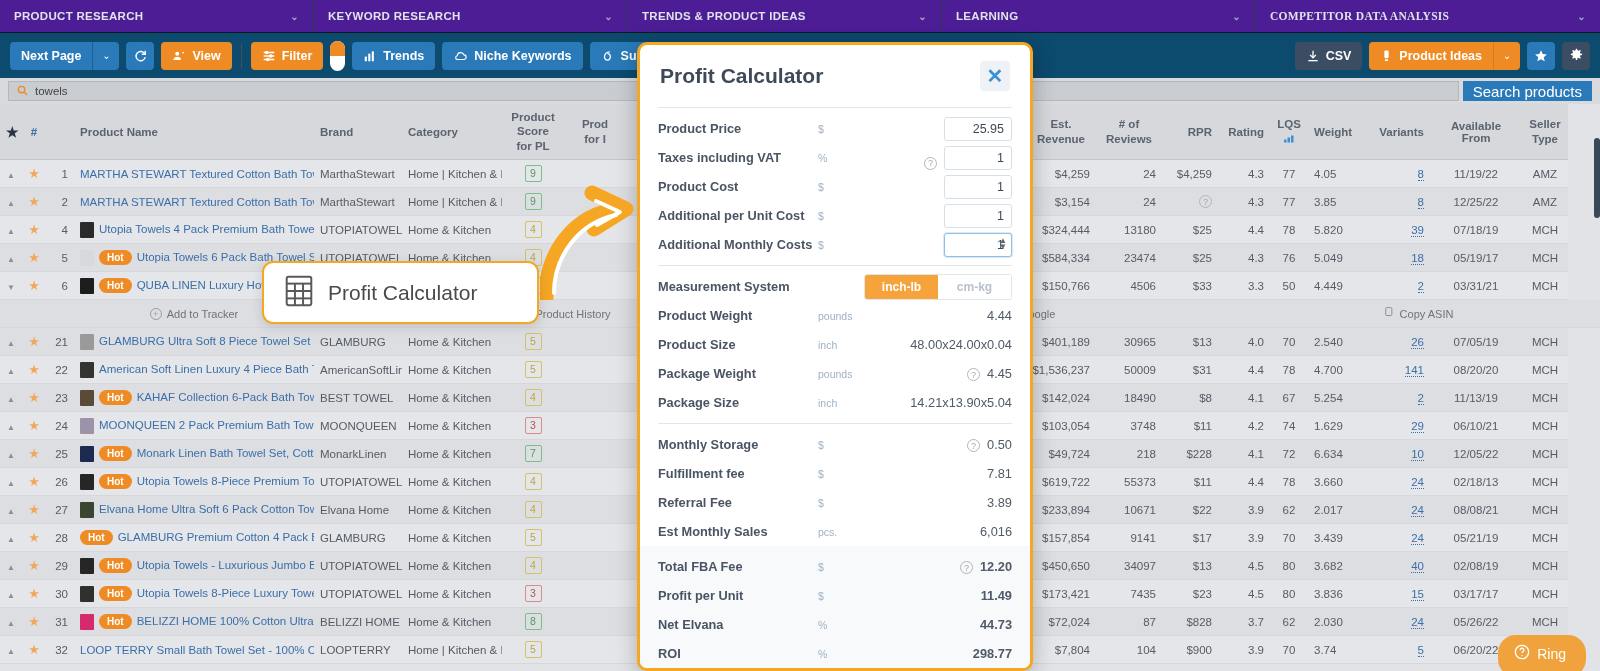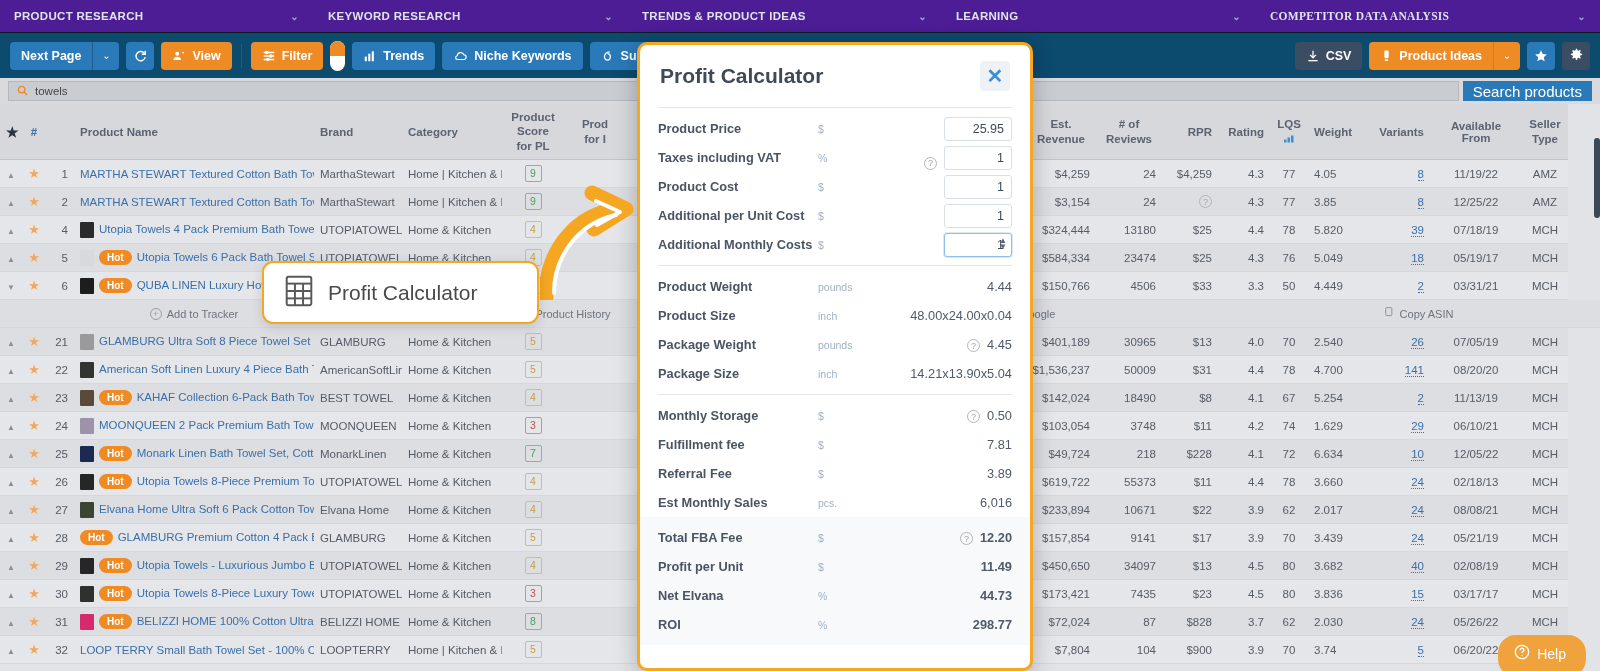--- a/index.html
+++ b/index.html
@@ -914,20 +914,29 @@
         </div>
         <div class="prow">
           <div class="lbl">Additional Monthly Costs</div>
           <div class="unit">$</div>
           <div class="mid">
             <span class="spin-wrap"><input class="inp focus" value="1" style=""><span class="spin">▲<br>▼</span></span>
           </div>
         </div>
       </div>
     <div class="hr"></div>
+    <div class="prow">
+      <div class="lbl">Measurement System</div>
+      <div class="mid">
+        <div class="seg">
+          <div class="on">inch-lb</div>
+          <div class="off">cm-kg</div>
+        </div>
+      </div>
+    </div>
     <div id="measures-sec">
         <div class="prow">
           <div class="lbl">Product Weight</div>
           <div class="unit">pounds</div>
           <div class="mid">
             <span class="val">4.44</span>
           </div>
         </div>
         <div class="prow">
           <div class="lbl">Product Size</div>
@@ -1021,14 +1030,14 @@
 </div>
 
 <div class="helpbtn">
   <span>
     <svg width="16" height="16" viewBox="0 0 24 24" fill="none" stroke="#fff" stroke-width="2">
       <circle cx="12" cy="12" r="10"></circle>
         <path d="M9.2 9.2a2.8 2.8 0 1 1 3.8 2.6c-.7.3-1 .9-1 1.7"></path>
         <circle cx="12" cy="17.3" r="1" fill="#fff" stroke="none"></circle>
     </svg>
   </span>
-  <span>Help</span>
+  <span>Ring</span>
 </div>
 
 </body></html>

